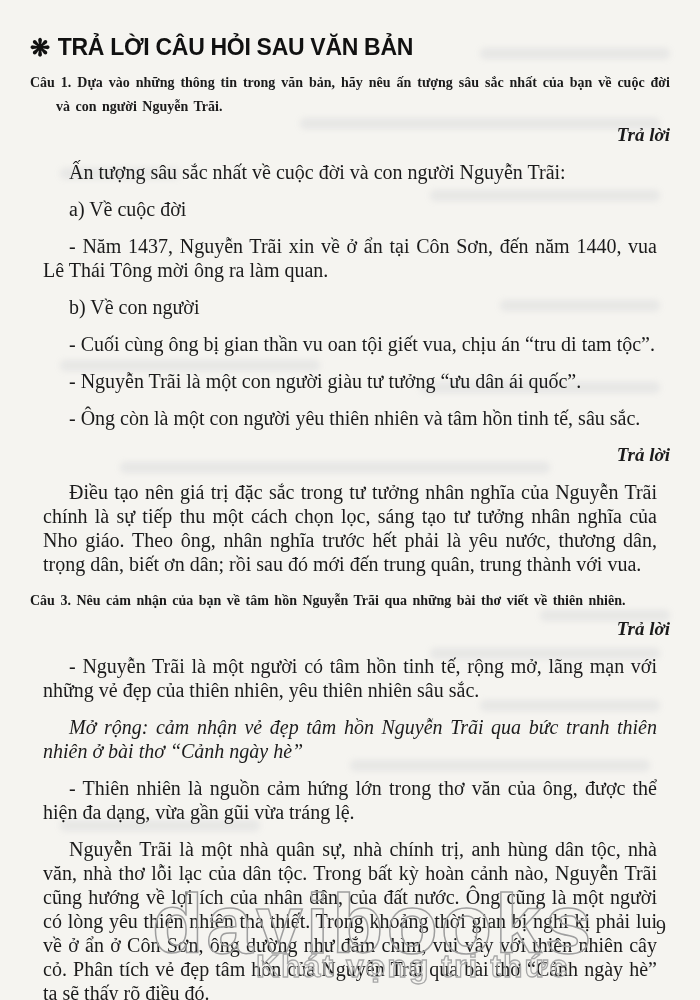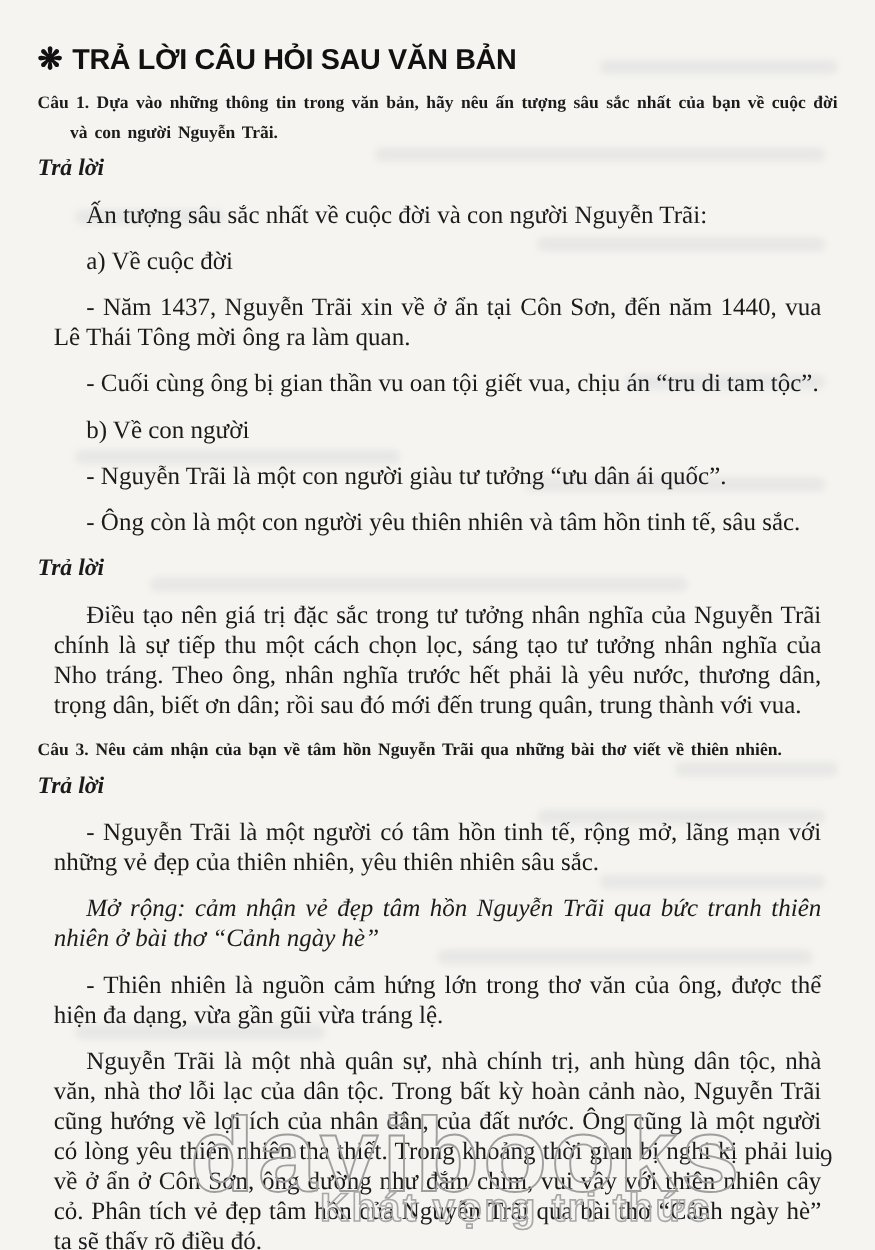--- a/index.html
+++ b/index.html
@@ -20,21 +20,21 @@
     font-family:"Liberation Sans", sans-serif; font-weight:bold;
     font-size:23px; letter-spacing:-0.3px; margin:0 0 10px 0; color:#111;
     display:flex; align-items:center; gap:8px;
   }
   .doc-header .star { font-size:24px; line-height:1; }
   .question {
     font-weight:bold; font-size:14px; line-height:24px; text-align:justify;
     padding-left:26px; text-indent:-26px; margin:4px 0 0 0; word-spacing:2px;
   }
   .answer-label {
-    text-align:left; font-weight:bold; font-style:italic;
+    text-align:right; font-weight:bold; font-style:italic;
     font-size:19px; line-height:24px; margin:4px 0 2px 0;
   }
   .para {
     font-size:20px; line-height:24px; text-align:justify;
     text-indent:26px; margin:13px;
   }
   .para.italic { font-style:italic; }
   .watermark {
     position:absolute; pointer-events:none;
     font-family:"Liberation Sans", sans-serif; font-weight:bold;
@@ -74,27 +74,27 @@
     <h1 class="doc-header">
       <span class="star">❋</span>
       <span>TRẢ LỜI CÂU HỎI SAU VĂN BẢN</span>
     </h1>
 
     <p class="question">Câu 1. Dựa vào những thông tin trong văn bản, hãy nêu ấn tượng sâu sắc nhất của bạn về cuộc đời và con người Nguyễn Trãi.</p>
     <p class="answer-label">Trả lời</p>
     <p class="para">Ấn tượng sâu sắc nhất về cuộc đời và con người Nguyễn Trãi:</p>
     <p class="para">a) Về cuộc đời</p>
     <p class="para">- Năm 1437, Nguyễn Trãi xin về ở ẩn tại Côn Sơn, đến năm 1440, vua Lê Thái Tông mời ông ra làm quan.</p>
+    <p class="para">b) Về con người</p>
     <p class="para">- Cuối cùng ông bị gian thần vu oan tội giết vua, chịu án “tru di tam tộc”.</p>
-    <p class="para">b) Về con người</p>
     <p class="para">- Nguyễn Trãi là một con người giàu tư tưởng “ưu dân ái quốc”.</p>
     <p class="para">- Ông còn là một con người yêu thiên nhiên và tâm hồn tinh tế, sâu sắc.</p>
 
     <p class="answer-label">Trả lời</p>
-    <p class="para">Điều tạo nên giá trị đặc sắc trong tư tưởng nhân nghĩa của Nguyễn Trãi chính là sự tiếp thu một cách chọn lọc, sáng tạo tư tưởng nhân nghĩa của Nho tráng. Theo ông, nhân nghĩa trước hết phải là yêu nước, thương dân, trọng dân, biết ơn dân; rồi sau đó mới đến trung quân, trung thành với vua.</p>
+    <p class="para">Điều tạo nên giá trị đặc sắc trong tư tưởng nhân nghĩa của Nguyễn Trãi chính là sự tiếp thu một cách chọn lọc, sáng tạo tư tưởng nhân nghĩa của Nho giáo. Theo ông, nhân nghĩa trước hết phải là yêu nước, thương dân, trọng dân, biết ơn dân; rồi sau đó mới đến trung quân, trung thành với vua.</p>
 
     <p class="question">Câu 3. Nêu cảm nhận của bạn về tâm hồn Nguyễn Trãi qua những bài thơ viết về thiên nhiên.</p>
     <p class="answer-label">Trả lời</p>
     <p class="para">- Nguyễn Trãi là một người có tâm hồn tinh tế, rộng mở, lãng mạn với những vẻ đẹp của thiên nhiên, yêu thiên nhiên sâu sắc.</p>
     <p class="para italic">Mở rộng: cảm nhận vẻ đẹp tâm hồn Nguyễn Trãi qua bức tranh thiên nhiên ở bài thơ “Cảnh ngày hè”</p>
     <p class="para">- Thiên nhiên là nguồn cảm hứng lớn trong thơ văn của ông, được thể hiện đa dạng, vừa gần gũi vừa tráng lệ.</p>
     <p class="para">Nguyễn Trãi là một nhà quân sự, nhà chính trị, anh hùng dân tộc, nhà văn, nhà thơ lỗi lạc của dân tộc. Trong bất kỳ hoàn cảnh nào, Nguyễn Trãi cũng hướng về lợi ích của nhân dân, của đất nước. Ông cũng là một người có lòng yêu thiên nhiên tha thiết. Trong khoảng thời gian bị nghi kị phải lui về ở ẩn ở Côn Sơn, ông dường như đắm chìm, vui vầy với thiên nhiên cây cỏ. Phân tích vẻ đẹp tâm hồn của Nguyễn Trãi qua bài thơ “Cảnh ngày hè” ta sẽ thấy rõ điều đó.</p>
 
   </div>
 

